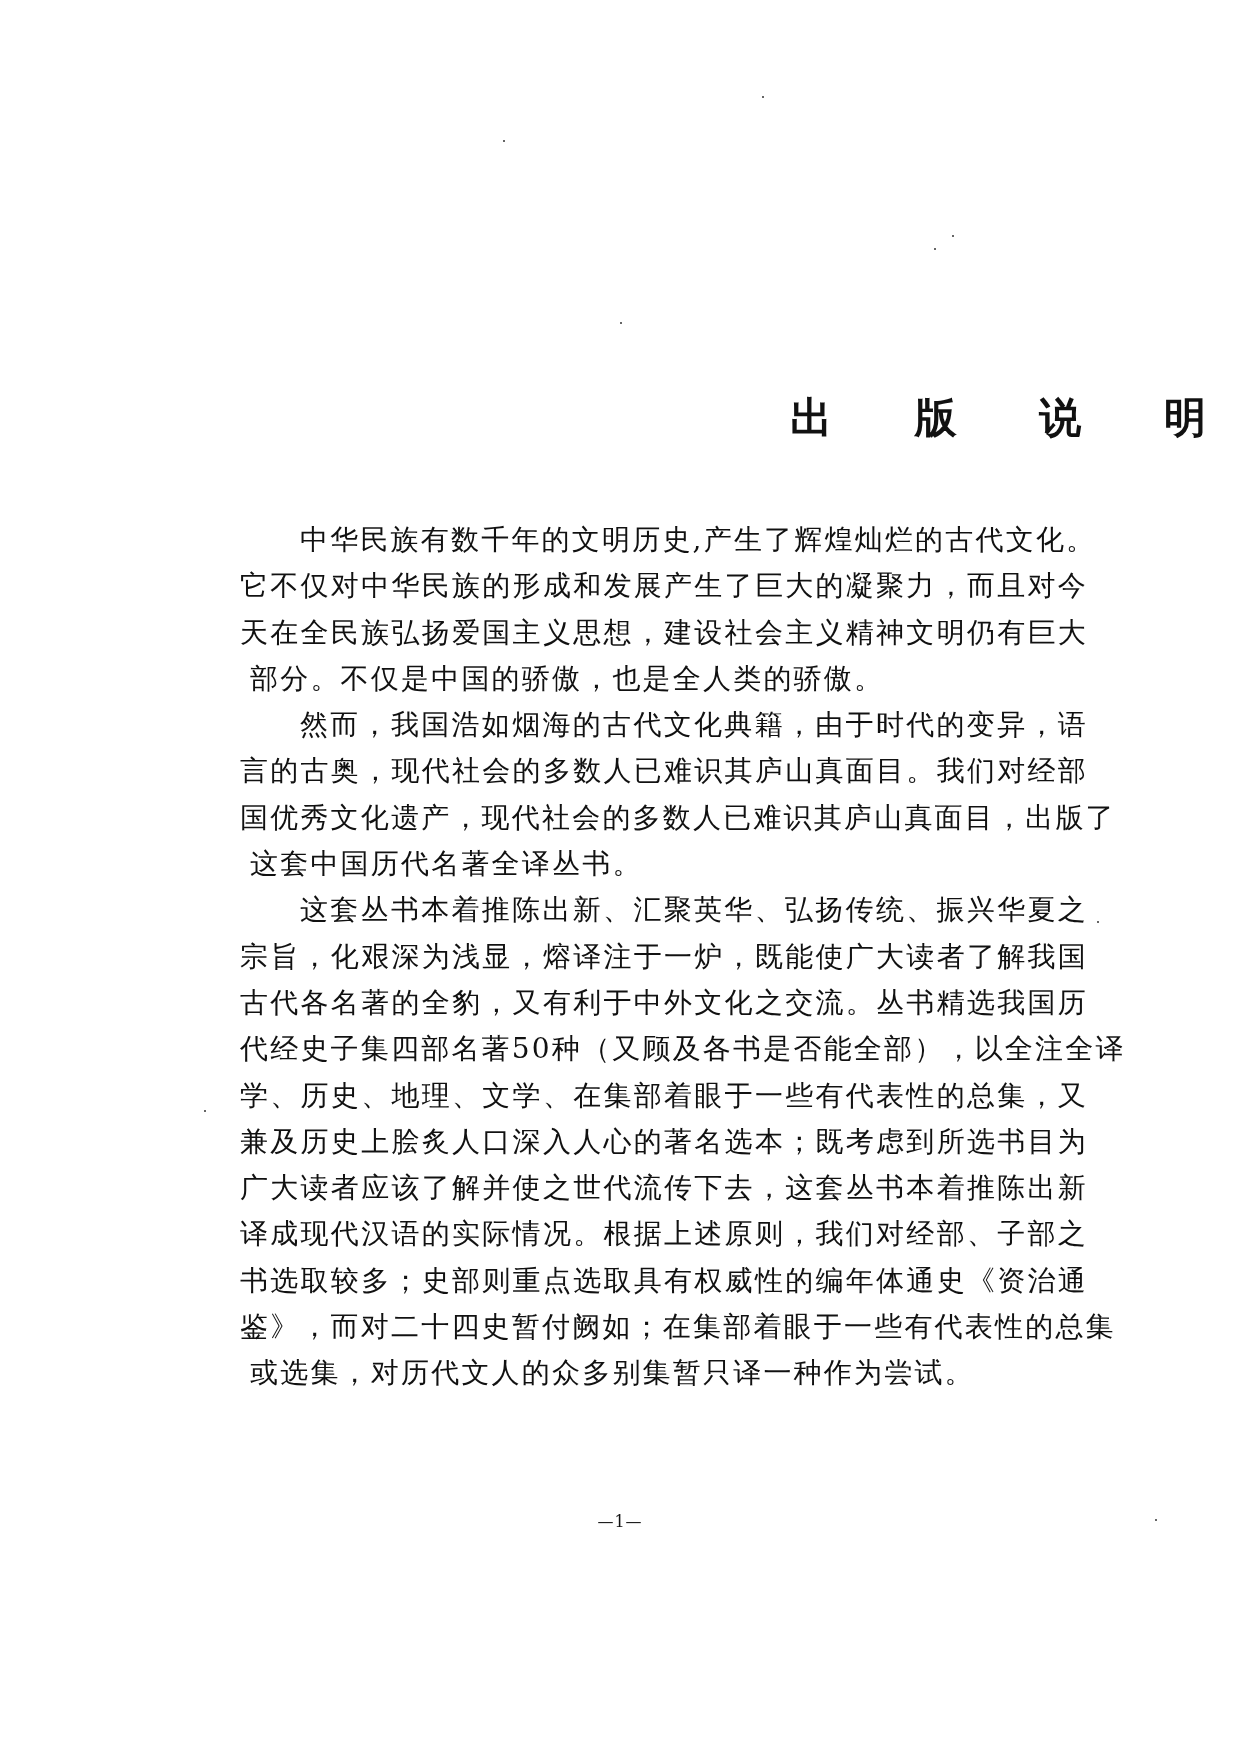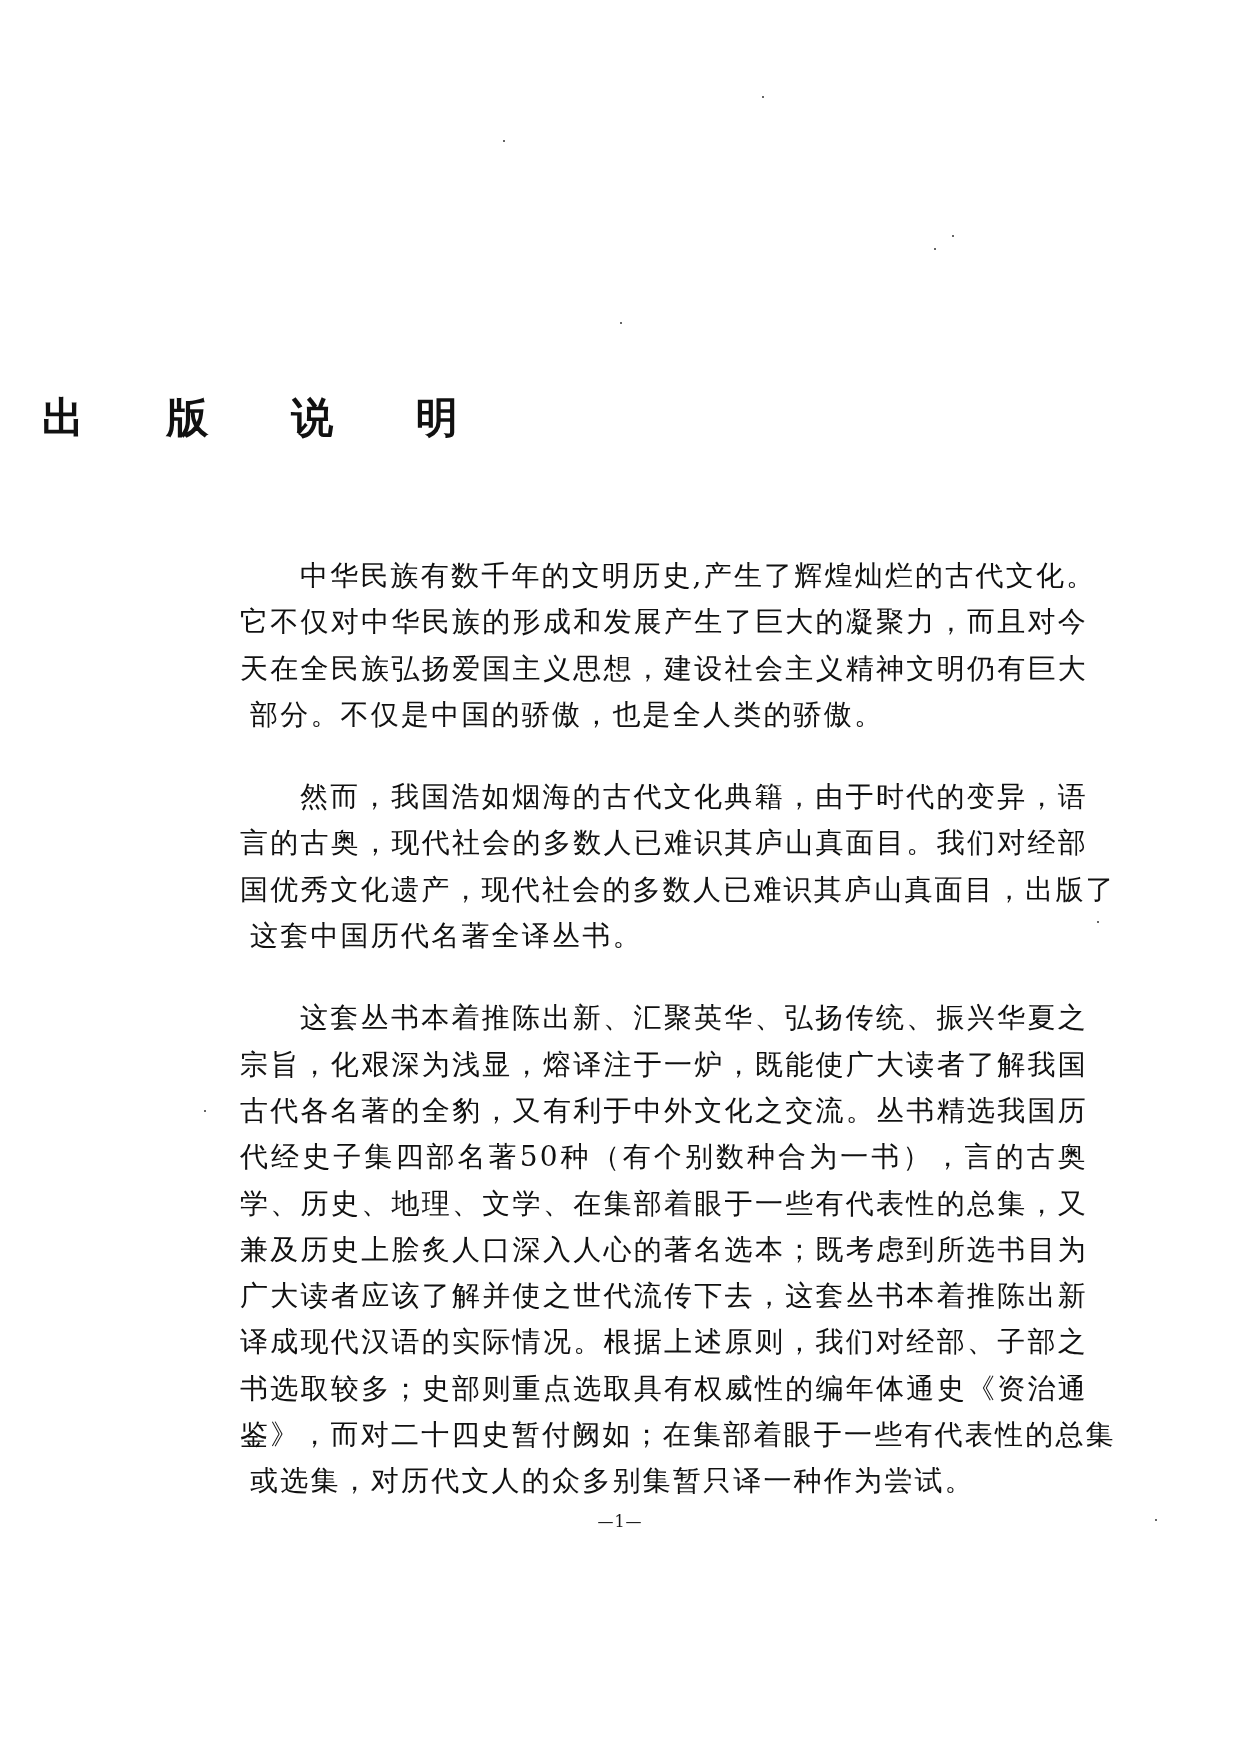--- a/index.html
+++ b/index.html
@@ -20,21 +20,21 @@
       left: 0; top: 0;
       width: 1240px;
       height: 1754px;
       background: #ffffff;
     }
     .title {
       position: absolute;
       top: 362px;
       left: 0;
       width: 1240px;
-      text-align: left;
+      text-align: right;
       font-size: 42px;
       font-weight: bold;
       letter-spacing: 34px;
       line-height: 56px;
       padding-left: 42px;
       box-sizing: border-box;
     }
     .body-text {
       position: absolute;
       left: 240px;
@@ -51,21 +51,20 @@
       text-align: justify;
       text-align-last: justify;
     }
     .line.last {
       text-align: right;
       text-align-last: left;
       margin-left: 10px;
     }
     .line.indent {
       padding-left: 60px;
-      margin-top: 36px;
     }
     .page-number {
       position: absolute;
       top: 1512px;
       left: 0;
       width: 1240px;
       text-align: center;
       font-size: 16px;
       line-height: 20px;
       letter-spacing: 1px;
@@ -102,21 +101,21 @@
     <span class="line last">部分。不仅是中国的骄傲，也是全人类的骄傲。</span>
 
     <span class="line indent">然而，我国浩如烟海的古代文化典籍，由于时代的变异，语</span>
     <span class="line">言的古奥，现代社会的多数人已难识其庐山真面目。我们对经部</span>
     <span class="line">国优秀文化遗产，现代社会的多数人已难识其庐山真面目，出版了</span>
     <span class="line last">这套中国历代名著全译丛书。</span>
 
     <span class="line indent">这套丛书本着推陈出新、汇聚英华、弘扬传统、振兴华夏之</span>
     <span class="line">宗旨，化艰深为浅显，熔译注于一炉，既能使广大读者了解我国</span>
     <span class="line">古代各名著的全豹，又有利于中外文化之交流。丛书精选我国历</span>
-    <span class="line">代经史子集四部名著50种（有个别数种合为一书），言的古奥</span>
+    <span class="line">代经史子集四部名著50种（又顾及各书是否能全部），以全注全译</span>
     <span class="line">学、历史、地理、文学、在集部着眼于一些有代表性的总集，又</span>
     <span class="line">兼及历史上脍炙人口深入人心的著名选本；既考虑到所选书目为</span>
     <span class="line">广大读者应该了解并使之世代流传下去，这套丛书本着推陈出新</span>
     <span class="line">译成现代汉语的实际情况。根据上述原则，我们对经部、子部之</span>
     <span class="line">书选取较多；史部则重点选取具有权威性的编年体通史《资治通</span>
     <span class="line">鉴》，而对二十四史暂付阙如；在集部着眼于一些有代表性的总集</span>
     <span class="line last">或选集，对历代文人的众多别集暂只译一种作为尝试。</span>
   </div>
 
   <div class="page-number">—1—</div>

